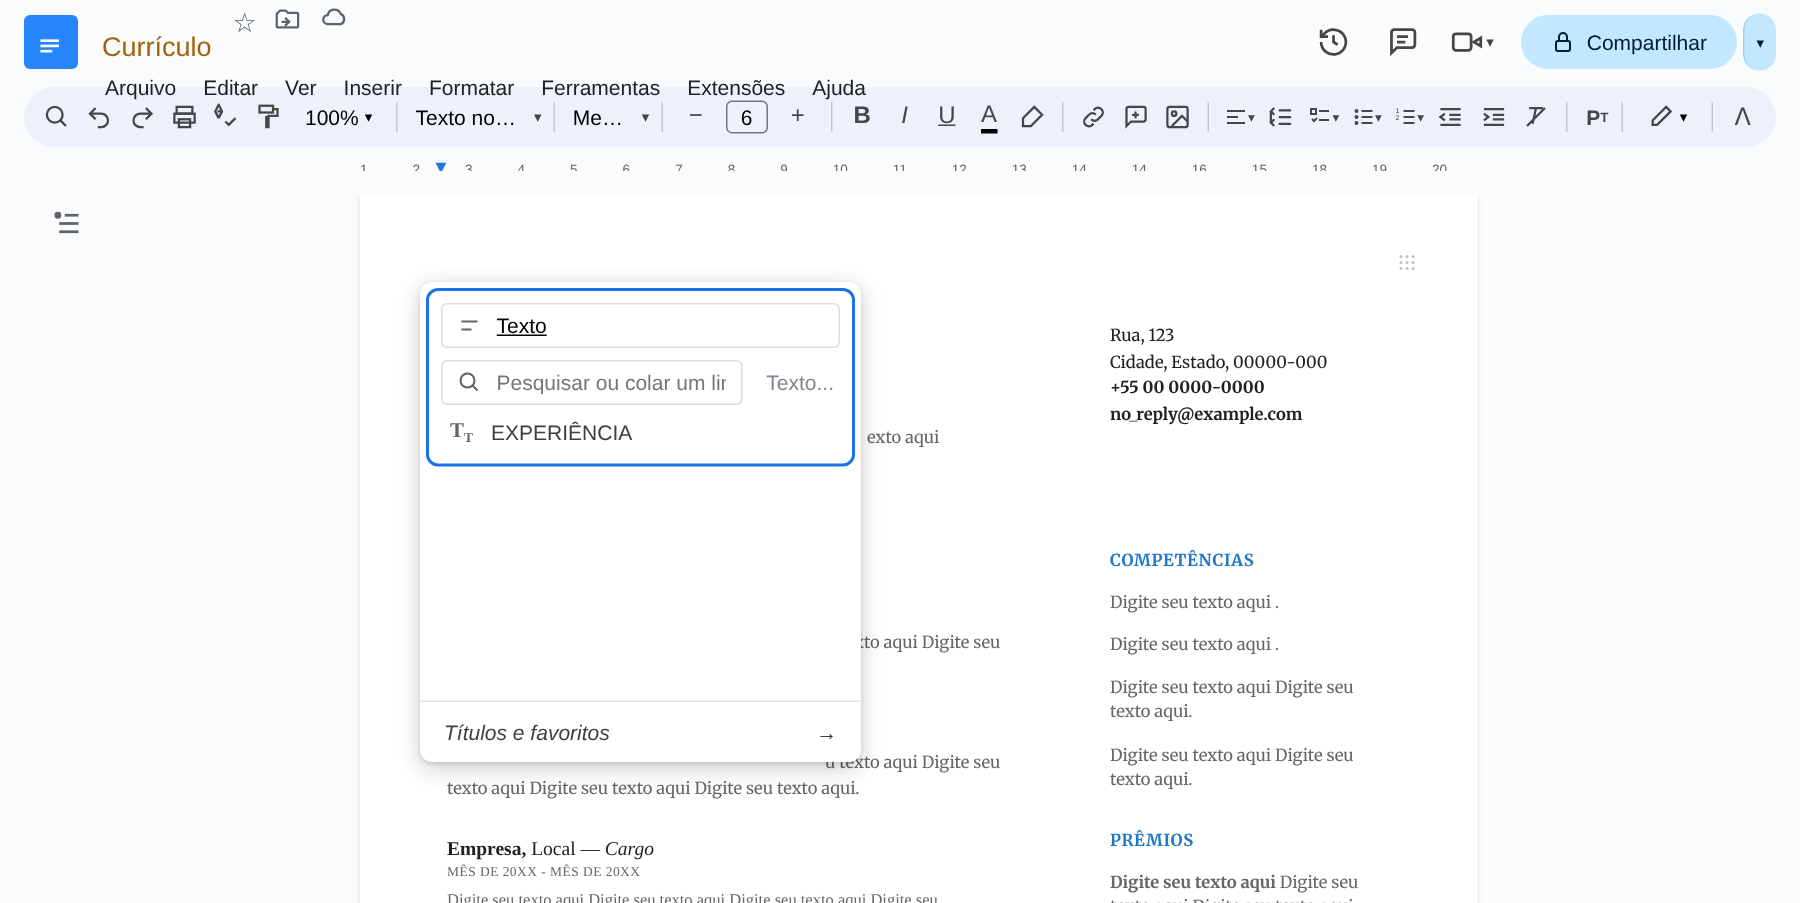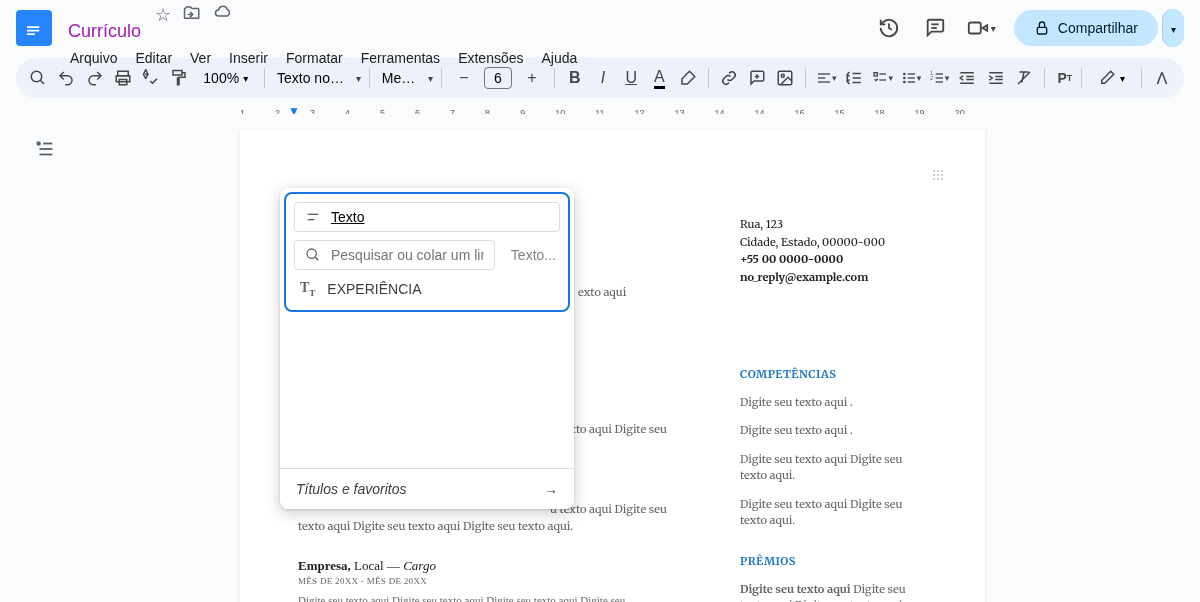--- a/index.html
+++ b/index.html
@@ -3,21 +3,21 @@
 <meta charset="utf-8">
 <style>
 * { margin: 0; padding: 0; box-sizing: border-box; }
 body { font-family: 'Google Sans', Arial, sans-serif; background: #f9fbfd; overflow: hidden; width: 1200px; height: 602px; }
 
 .top-bar { display: flex; align-items: center; padding: 6px 16px 0 16px; background: #f9fbfd; height: 50px; }
 .docs-logo { width: 36px; height: 36px; background: #2684fc; border-radius: 4px; display: flex; align-items: center; justify-content: center; margin-right: 10px; }
 .docs-logo svg { fill: white; }
 .title-area { flex: 1; display: flex; flex-direction: column; }
 .title-row { display: flex; align-items: center; gap: 8px; }
-.doc-title { font-size: 18px; color: #a21caf; padding: 2px 6px; margin-top: 32px; }
+.doc-title { font-size: 18px; color: #a16207; padding: 2px 6px; margin-top: 32px; }
 .title-icons { display: flex; gap: 12px; color: #5f6368; }
 .title-icons span { cursor: pointer; font-size: 18px; }
 .menu-row { display: flex; gap: 2px; margin-top: 2px; font-size: 14px; }
 .menu-item { padding: 4px 8px; color: #202124; cursor: pointer; border-radius: 4px; }
 .right-actions { display: flex; align-items: center; gap: 18px; margin-left: 16px; }
 .icon-btn { width: 28px; height: 28px; display: flex; align-items: center; justify-content: center; color: #444746; cursor: pointer; border-radius: 50%; }
 .cam-btn { display:flex; align-items:center; gap:2px; color:#444746;}
 .share-btn { background: #c2e7ff; border-radius: 40px; padding: 10px 20px; display: flex; align-items: center; gap: 8px; font-size: 14px; color: #001d35; cursor: pointer; }
 .more-share { background: #c2e7ff; border-radius: 40px; padding: 10px 8px; cursor: pointer; margin-left: -14px; border-left: 1px solid #a8cde8; }
 

